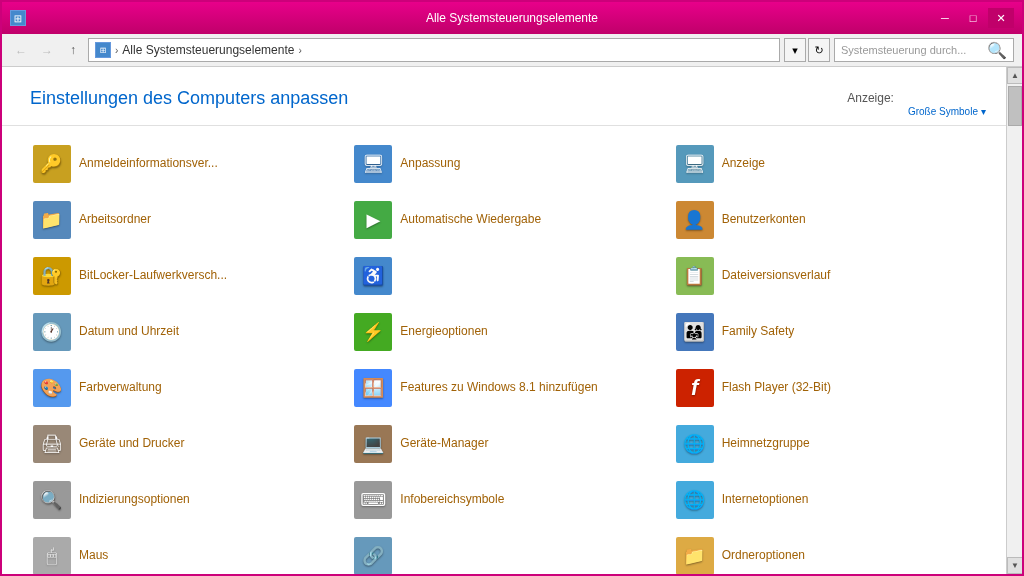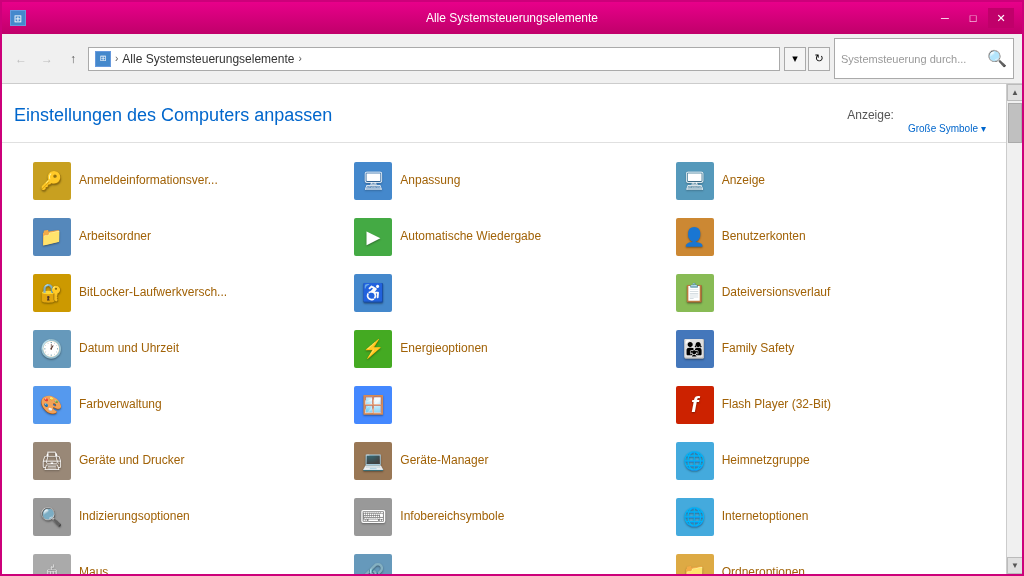--- a/index.html
+++ b/index.html
@@ -150,21 +150,21 @@
       background: #f5f5f5;
       cursor: pointer;
       display: flex;
       align-items: center;
       justify-content: center;
       font-size: 11px;
     }
 
     .search-box {
       width: 180px;
-      height: 41px;
+      height: 24px;
       border: 1px solid #aaa;
       background: white;
       display: flex;
       align-items: center;
       padding: 0 6px;
       gap: 4px;
     }
 
     .search-placeholder {
       font-size: 11px;
@@ -181,21 +181,21 @@
 
     .content {
       flex: 1;
       background: white;
       display: flex;
       flex-direction: column;
       overflow: hidden;
     }
 
     .content-header {
-      padding: 12px 20px 8px 12px;
+      padding: 12px 20px 8px 28px;
       display: flex;
       align-items: center;
       justify-content: space-between;
       border-bottom: 1px solid #e0e0e0;
       flex-shrink: 0;
     }
 
     .page-title {
       color: #0066cc;
       font-size: 18px;
@@ -397,20 +397,21 @@
             <div class="grid-item">
               <div class="icon-box" style="background: rgb(68, 119, 187);">👨‍👩‍👧</div>
               <span class="item-label">Family Safety</span>
             </div>
             <div class="grid-item">
               <div class="icon-box" style="background: rgb(85, 153, 238);">🎨</div>
               <span class="item-label">Farbverwaltung</span>
             </div>
             <div class="grid-item">
               <div class="icon-box" style="background: rgb(68, 136, 255);">🪟</div>
+              <span class="item-label">Features zu Windows 8.1 hinzufügen</span>
             </div>
             <div class="grid-item">
               <div class="icon-box" style="background: rgb(204, 34, 0); font-style: italic; font-weight: bold; font-size: 22px;">f</div>
               <span class="item-label">Flash Player (32-Bit)</span>
             </div>
             <div class="grid-item">
               <div class="icon-box" style="background: rgb(153, 136, 119);">🖨</div>
               <span class="item-label">Geräte und Drucker</span>
             </div>
             <div class="grid-item">

